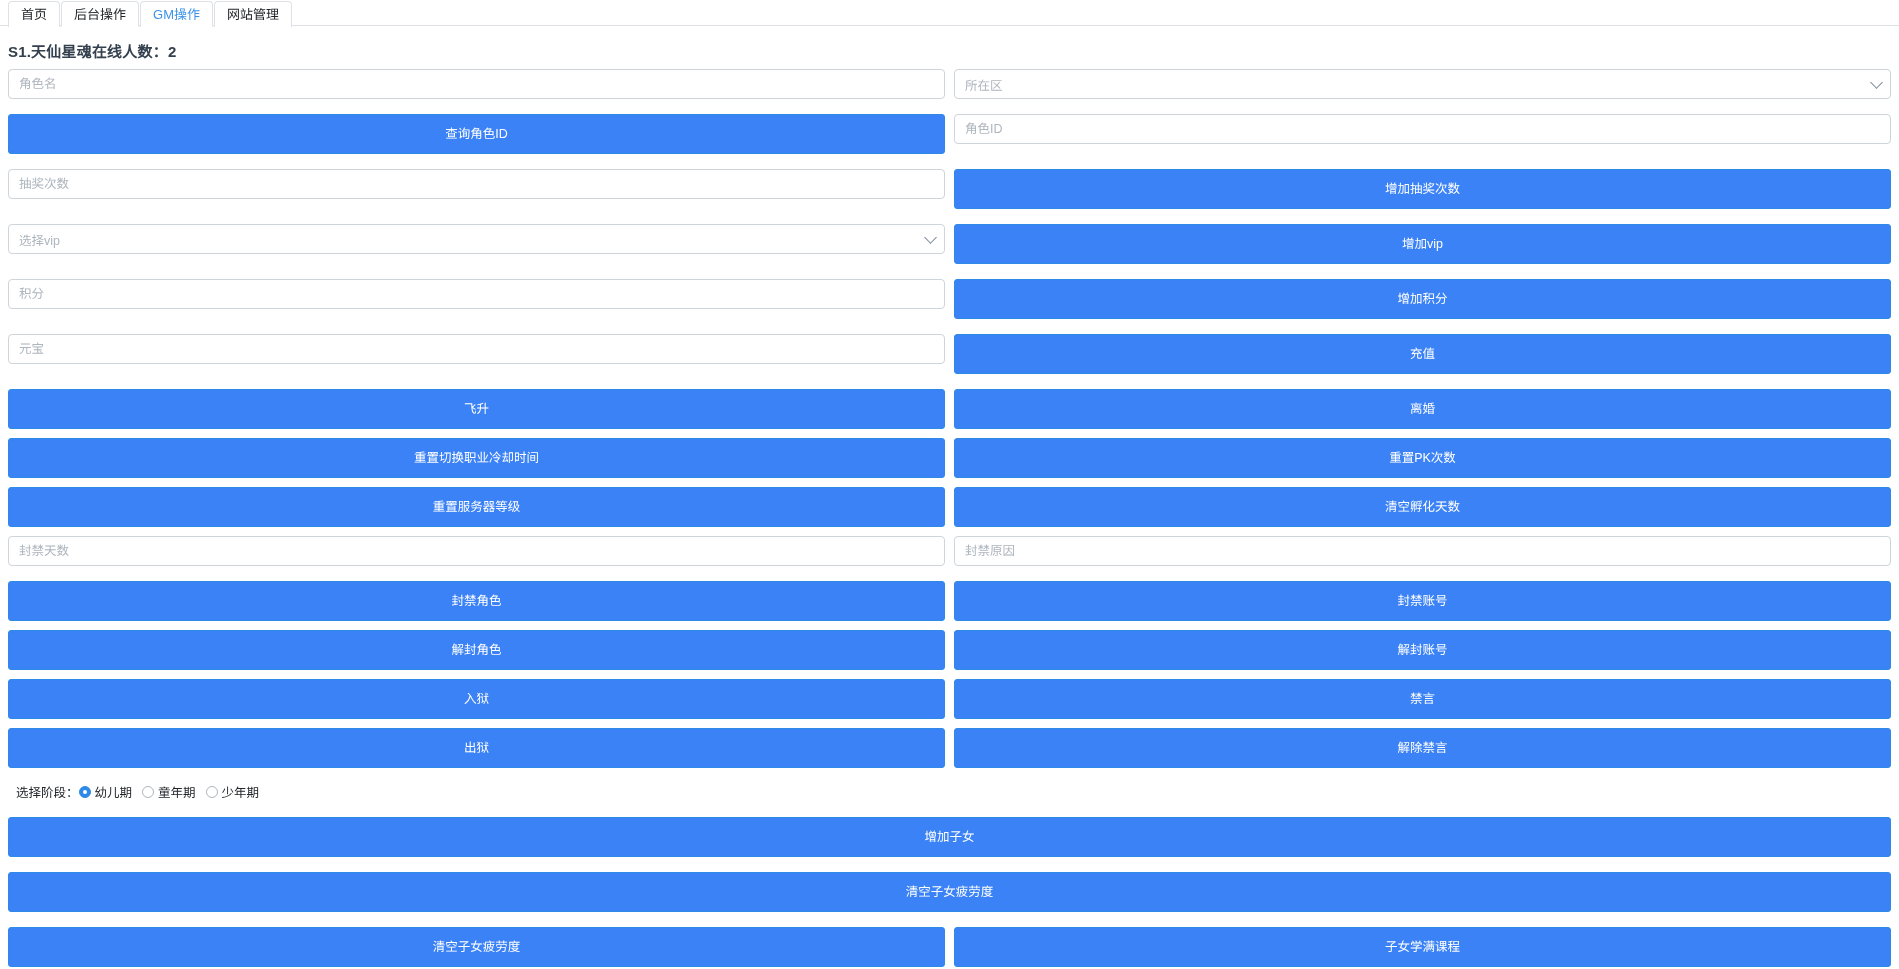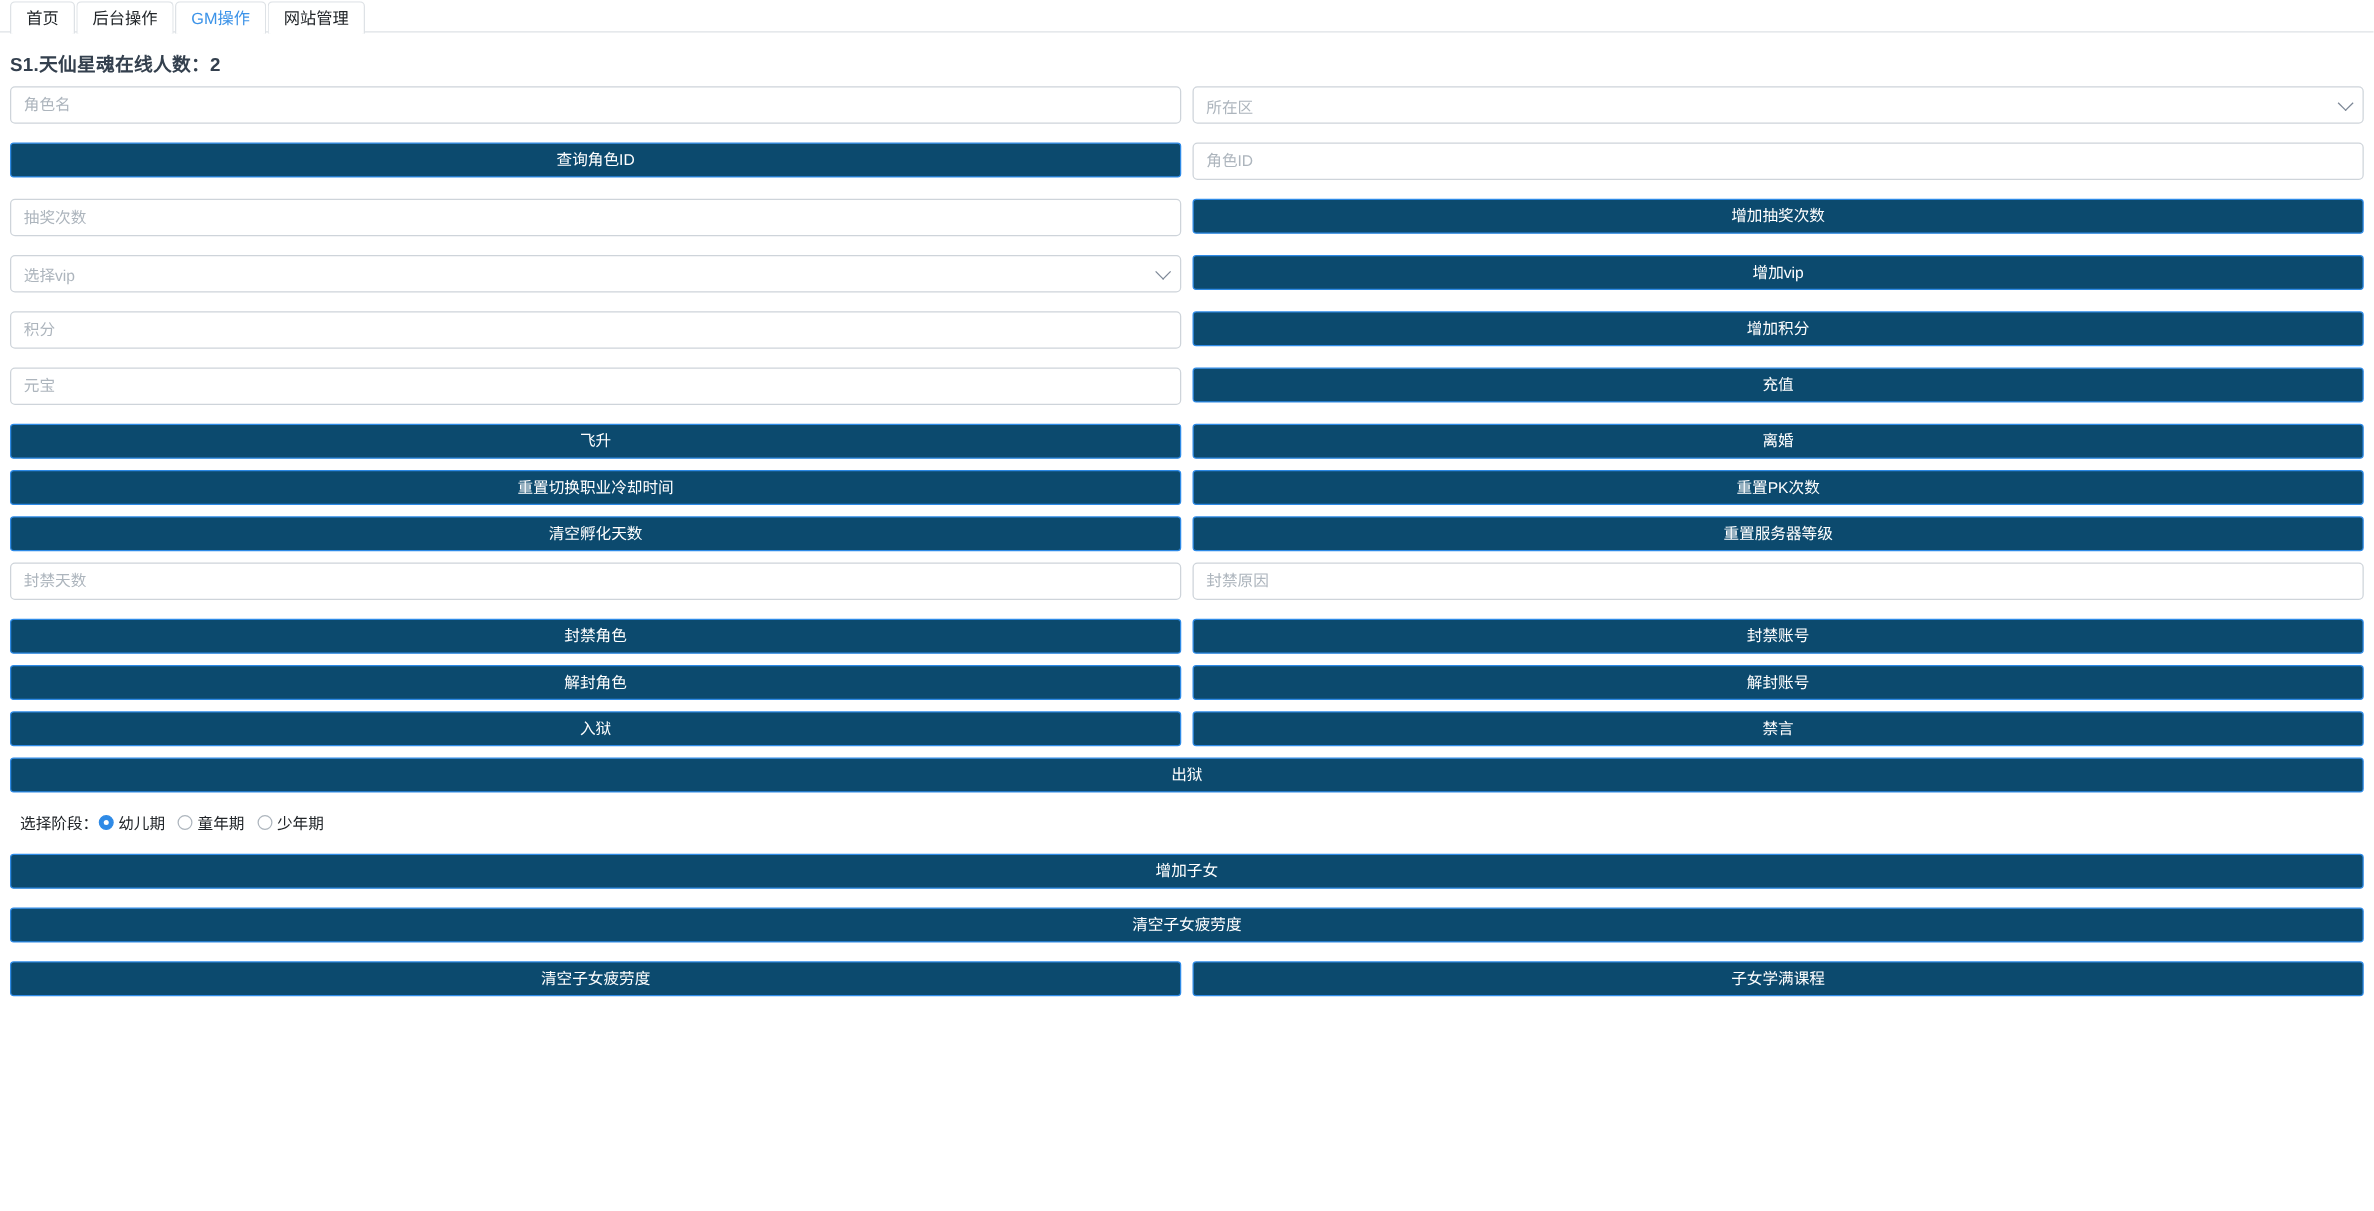--- a/index.html
+++ b/index.html
@@ -92,25 +92,25 @@
     margin-top: -6px;
     border-right: 1.4px solid #7c8796;
     border-bottom: 1.4px solid #7c8796;
     transform: rotate(45deg);
     pointer-events: none;
   }
 
   .btn {
     display: block;
     width: 100%;
-    height: 28px;
+    height: 40px;
     line-height: 26px;
     border: 1px solid #2e8ae6;
     border-radius: 3px;
-    background: #0c4a6e;
+    background: #3b82f6;
     color: #fff;
     font-size: 12.5px;
     font-family: "Liberation Sans", "DejaVu Sans", sans-serif;
     text-align: center;
     cursor: pointer;
     padding: 0;
     white-space: nowrap;
     overflow: hidden;
   }
 
@@ -253,25 +253,25 @@
     <div class="col">
       <button class="btn">重置切换职业冷却时间</button>
     </div>
     <div class="col">
       <button class="btn">重置PK次数</button>
     </div>
   </div>
 
   <div class="row">
     <div class="col">
+      <button class="btn">重置服务器等级</button>
+    </div>
+    <div class="col">
       <button class="btn">清空孵化天数</button>
     </div>
-    <div class="col">
-      <button class="btn">重置服务器等级</button>
-    </div>
   </div>
 
   <div class="row">
     <div class="col">
       <input class="field" type="text" placeholder="封禁天数" style="">
     </div>
     <div class="col">
       <input class="field" type="text" placeholder="封禁原因" style="">
     </div>
   </div>
@@ -301,20 +301,23 @@
       <button class="btn">入狱</button>
     </div>
     <div class="col">
       <button class="btn">禁言</button>
     </div>
   </div>
 
   <div class="row">
     <div class="col">
       <button class="btn">出狱</button>
+    </div>
+    <div class="col">
+      <button class="btn">解除禁言</button>
     </div>
   </div>
 
   <div class="radio-row">
     <span class="radio-label">选择阶段：</span>
     <label class="radio-opt checked">
       <span class="radio-mark"></span>
       <span class="radio-text">幼儿期</span>
     </label>
     <label class="radio-opt">

